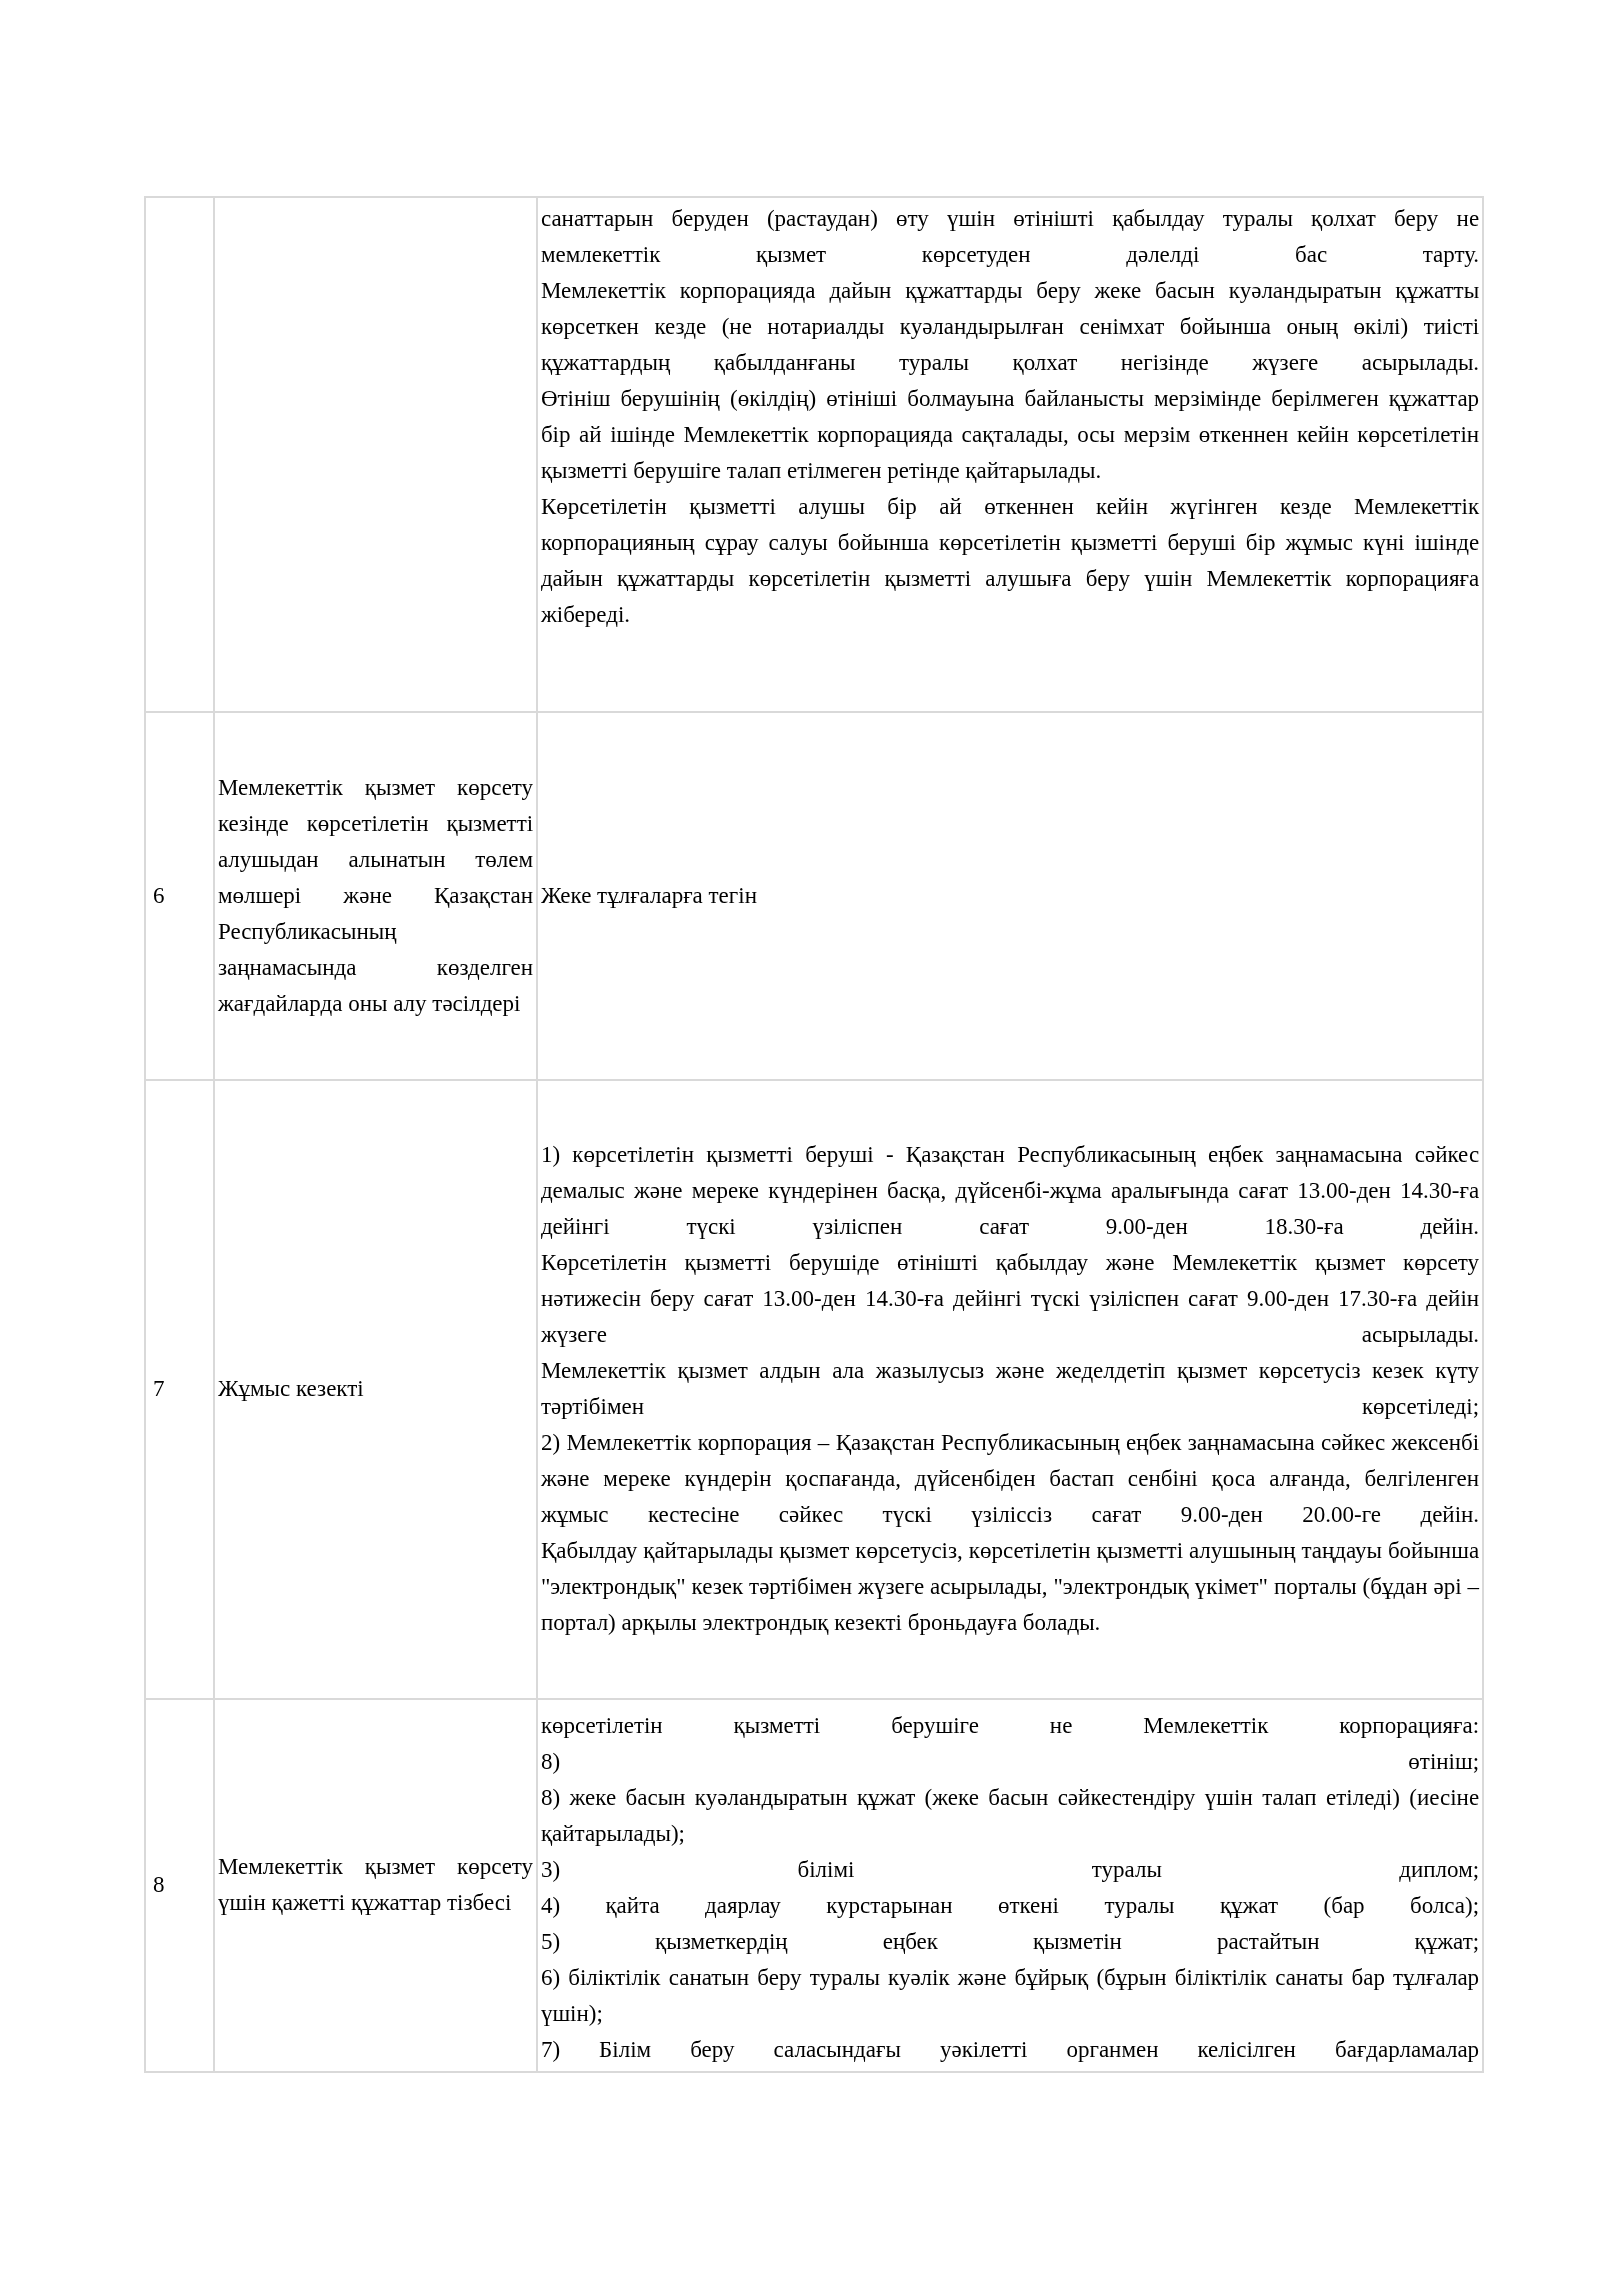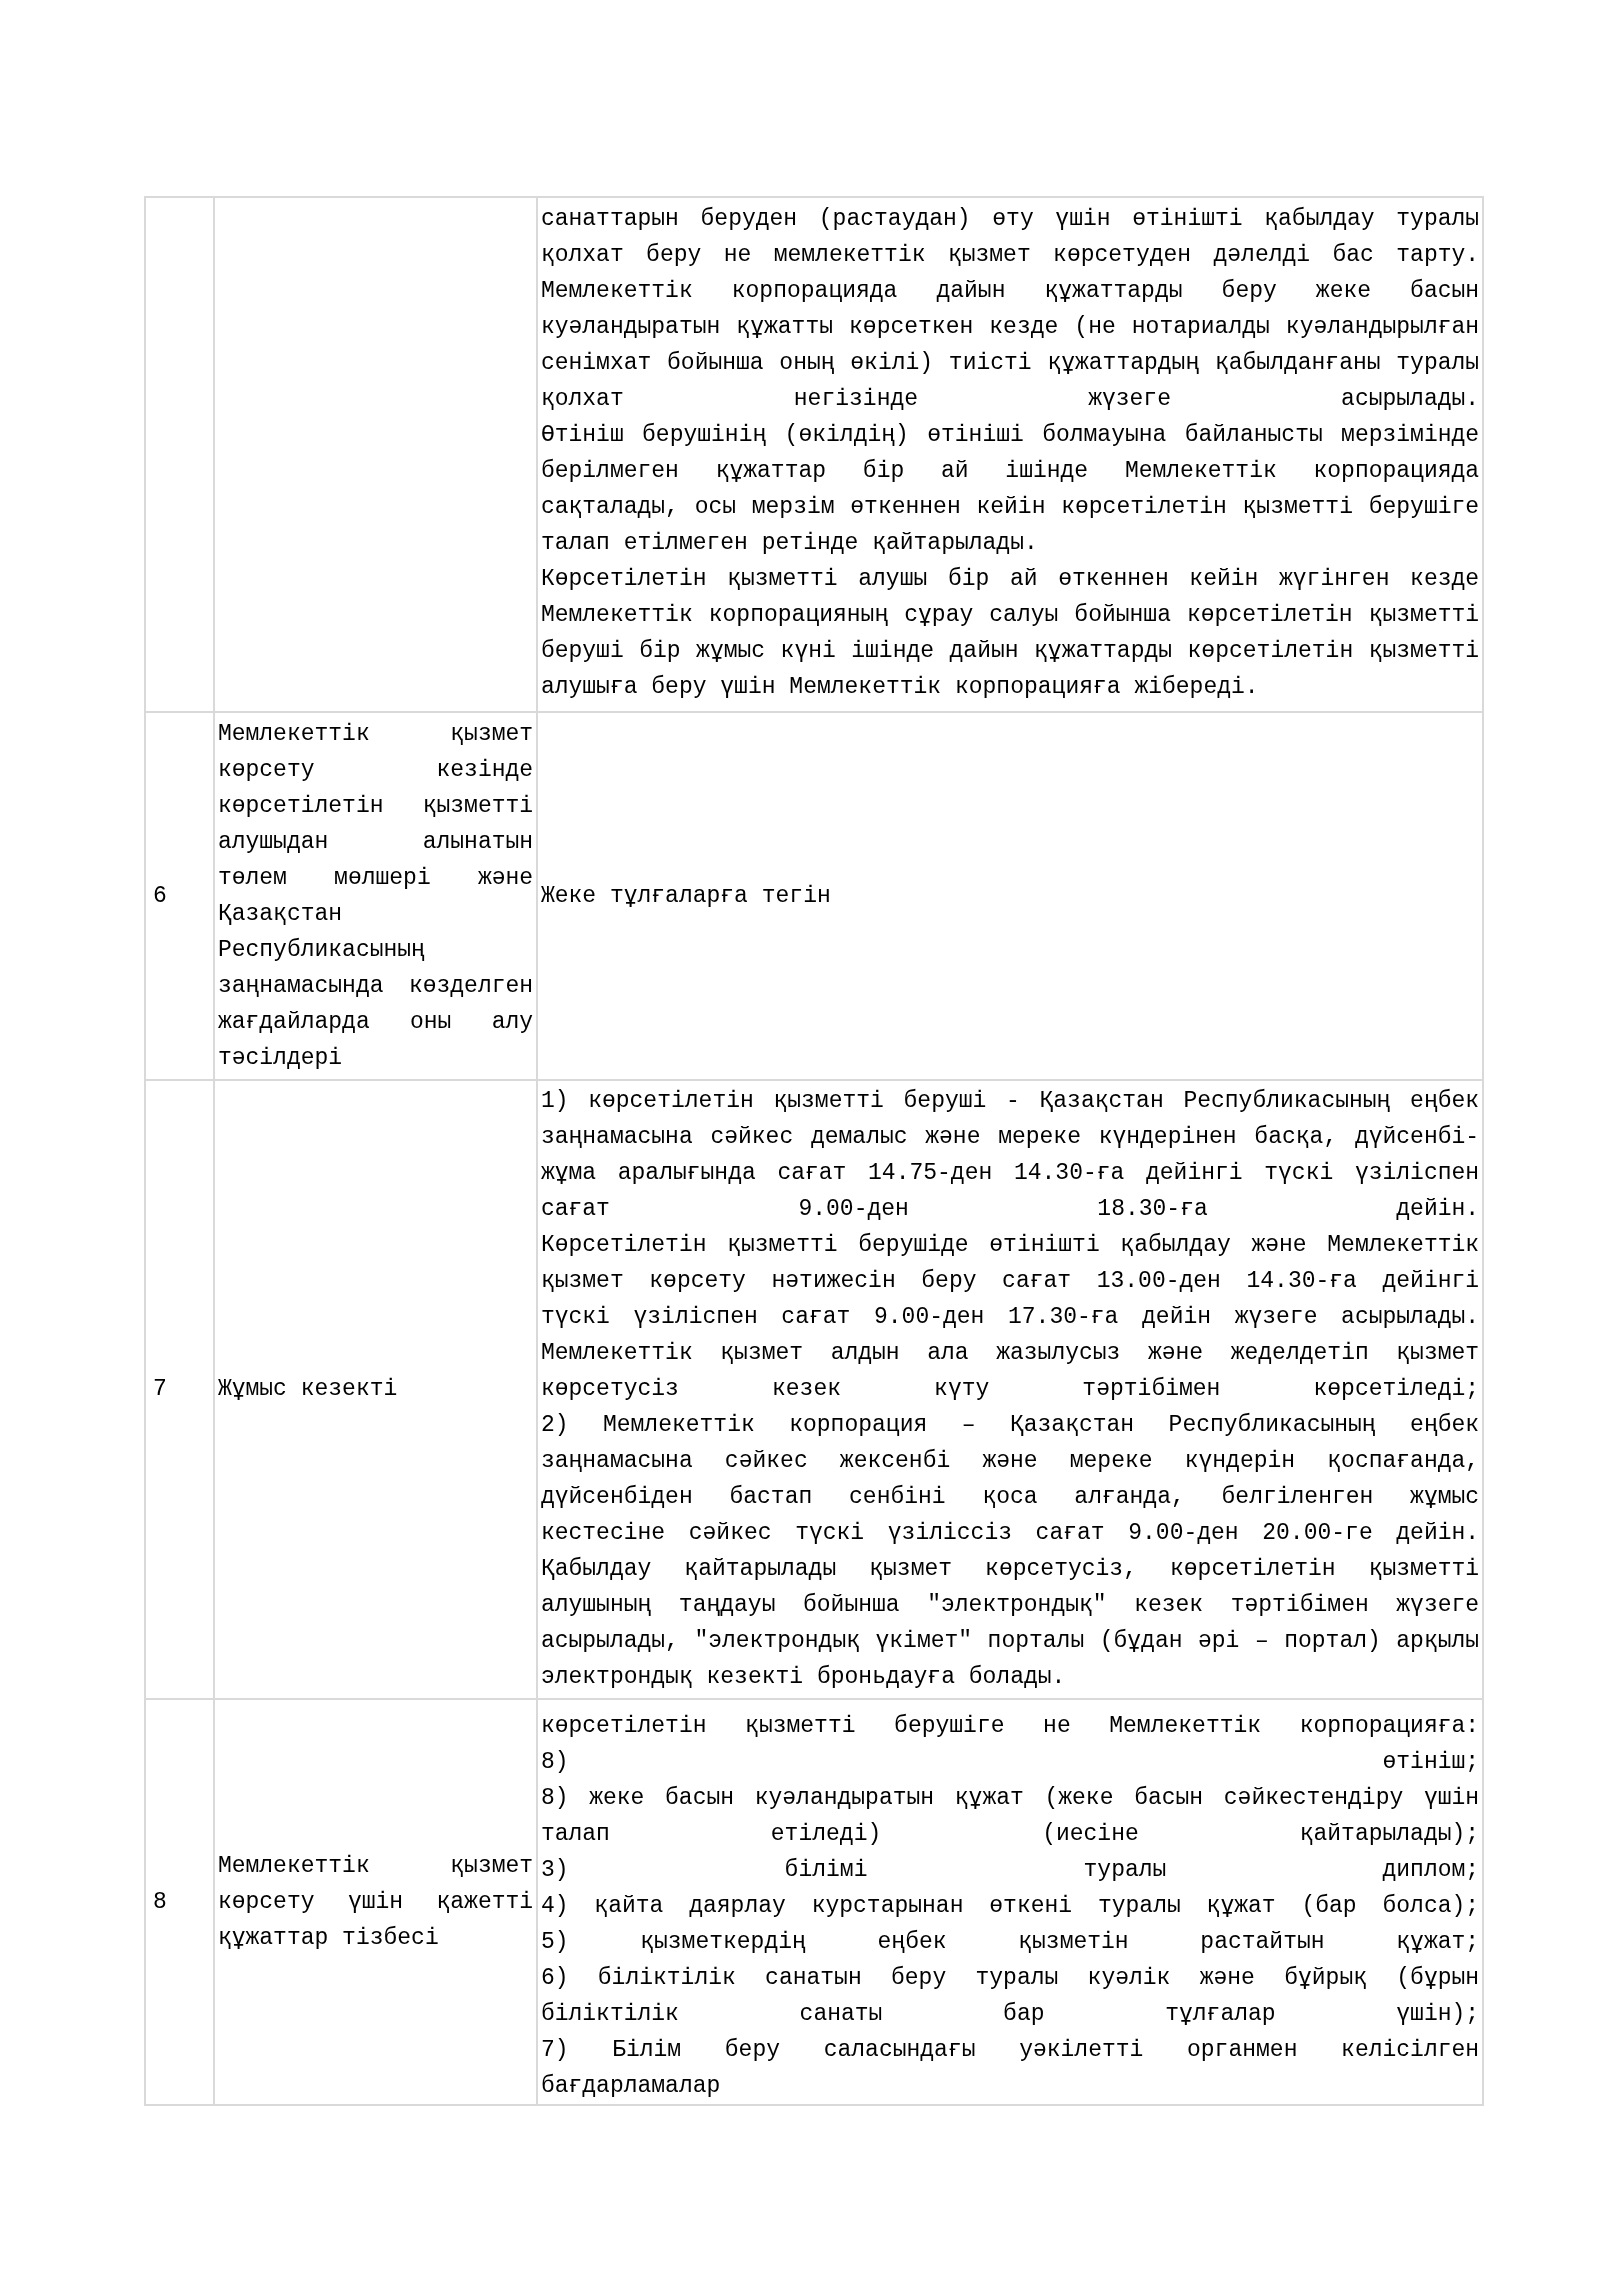--- a/index.html
+++ b/index.html
@@ -3,21 +3,21 @@
 <meta charset="utf-8">
 <style>
   html, body { margin: 0; padding: 0; background: #ffffff; }
   body { width: 1621px; height: 2293px; position: relative; overflow: hidden; }
   .doc-table {
     position: absolute;
     left: 144px; top: 196px;
     width: 1338px;
     border-collapse: collapse;
     table-layout: fixed;
-    font-family: Liberation Mono, monospace;
+    font-family: Liberation Serif, serif;
     font-size: 23px;
     color: #000;
   }
   .doc-table td {
     border: 2.9px solid #d9d9d9;
     vertical-align: middle;
     padding: 0 2.9px 0 2.9px;
     line-height: 36px;
   }
   col.c-num { width: 69px; }
@@ -68,21 +68,21 @@
         <span class="para last">Жеке тұлғаларға тегін</span>
       </td>
     </tr>
 
     <tr class="r7">
       <td class="num">7</td>
       <td class="label">
           <span class="label-text">Жұмыс кезекті</span>
         </td>
       <td class="content">
-        <span class="para">1) көрсетілетін қызметті беруші - Қазақстан Республикасының еңбек заңнамасына сәйкес демалыс және мереке күндерінен басқа, дүйсенбі-жұма аралығында сағат 14.75-ден 14.30-ға дейінгі түскі үзіліспен сағат 9.00-ден 18.30-ға дейін.</span>
+        <span class="para">1) көрсетілетін қызметті беруші - Қазақстан Республикасының еңбек заңнамасына сәйкес демалыс және мереке күндерінен басқа, дүйсенбі-жұма аралығында сағат 13.00-ден 14.30-ға дейінгі түскі үзіліспен сағат 9.00-ден 18.30-ға дейін.</span>
         <span class="para">Көрсетілетін қызметті берушіде өтінішті қабылдау және Мемлекеттік қызмет көрсету нәтижесін беру сағат 13.00-ден 14.30-ға дейінгі түскі үзіліспен сағат 9.00-ден 17.30-ға дейін жүзеге асырылады.</span>
         <span class="para">Мемлекеттік қызмет алдын ала жазылусыз және жеделдетіп қызмет көрсетусіз кезек күту тәртібімен көрсетіледі;</span>
         <span class="para">2) Мемлекеттік корпорация – Қазақстан Республикасының еңбек заңнамасына сәйкес жексенбі және мереке күндерін қоспағанда, дүйсенбіден бастап сенбіні қоса алғанда, белгіленген жұмыс кестесіне сәйкес түскі үзіліссіз сағат 9.00-ден 20.00-ге дейін.</span>
         <span class="para last">Қабылдау қайтарылады қызмет көрсетусіз, көрсетілетін қызметті алушының таңдауы бойынша "электрондық" кезек тәртібімен жүзеге асырылады, "электрондық үкімет" порталы (бұдан әрі – портал) арқылы электрондық кезекті броньдауға болады.</span>
       </td>
     </tr>
 
     <tr class="r8">
       <td class="num">8</td>
       <td class="label">

